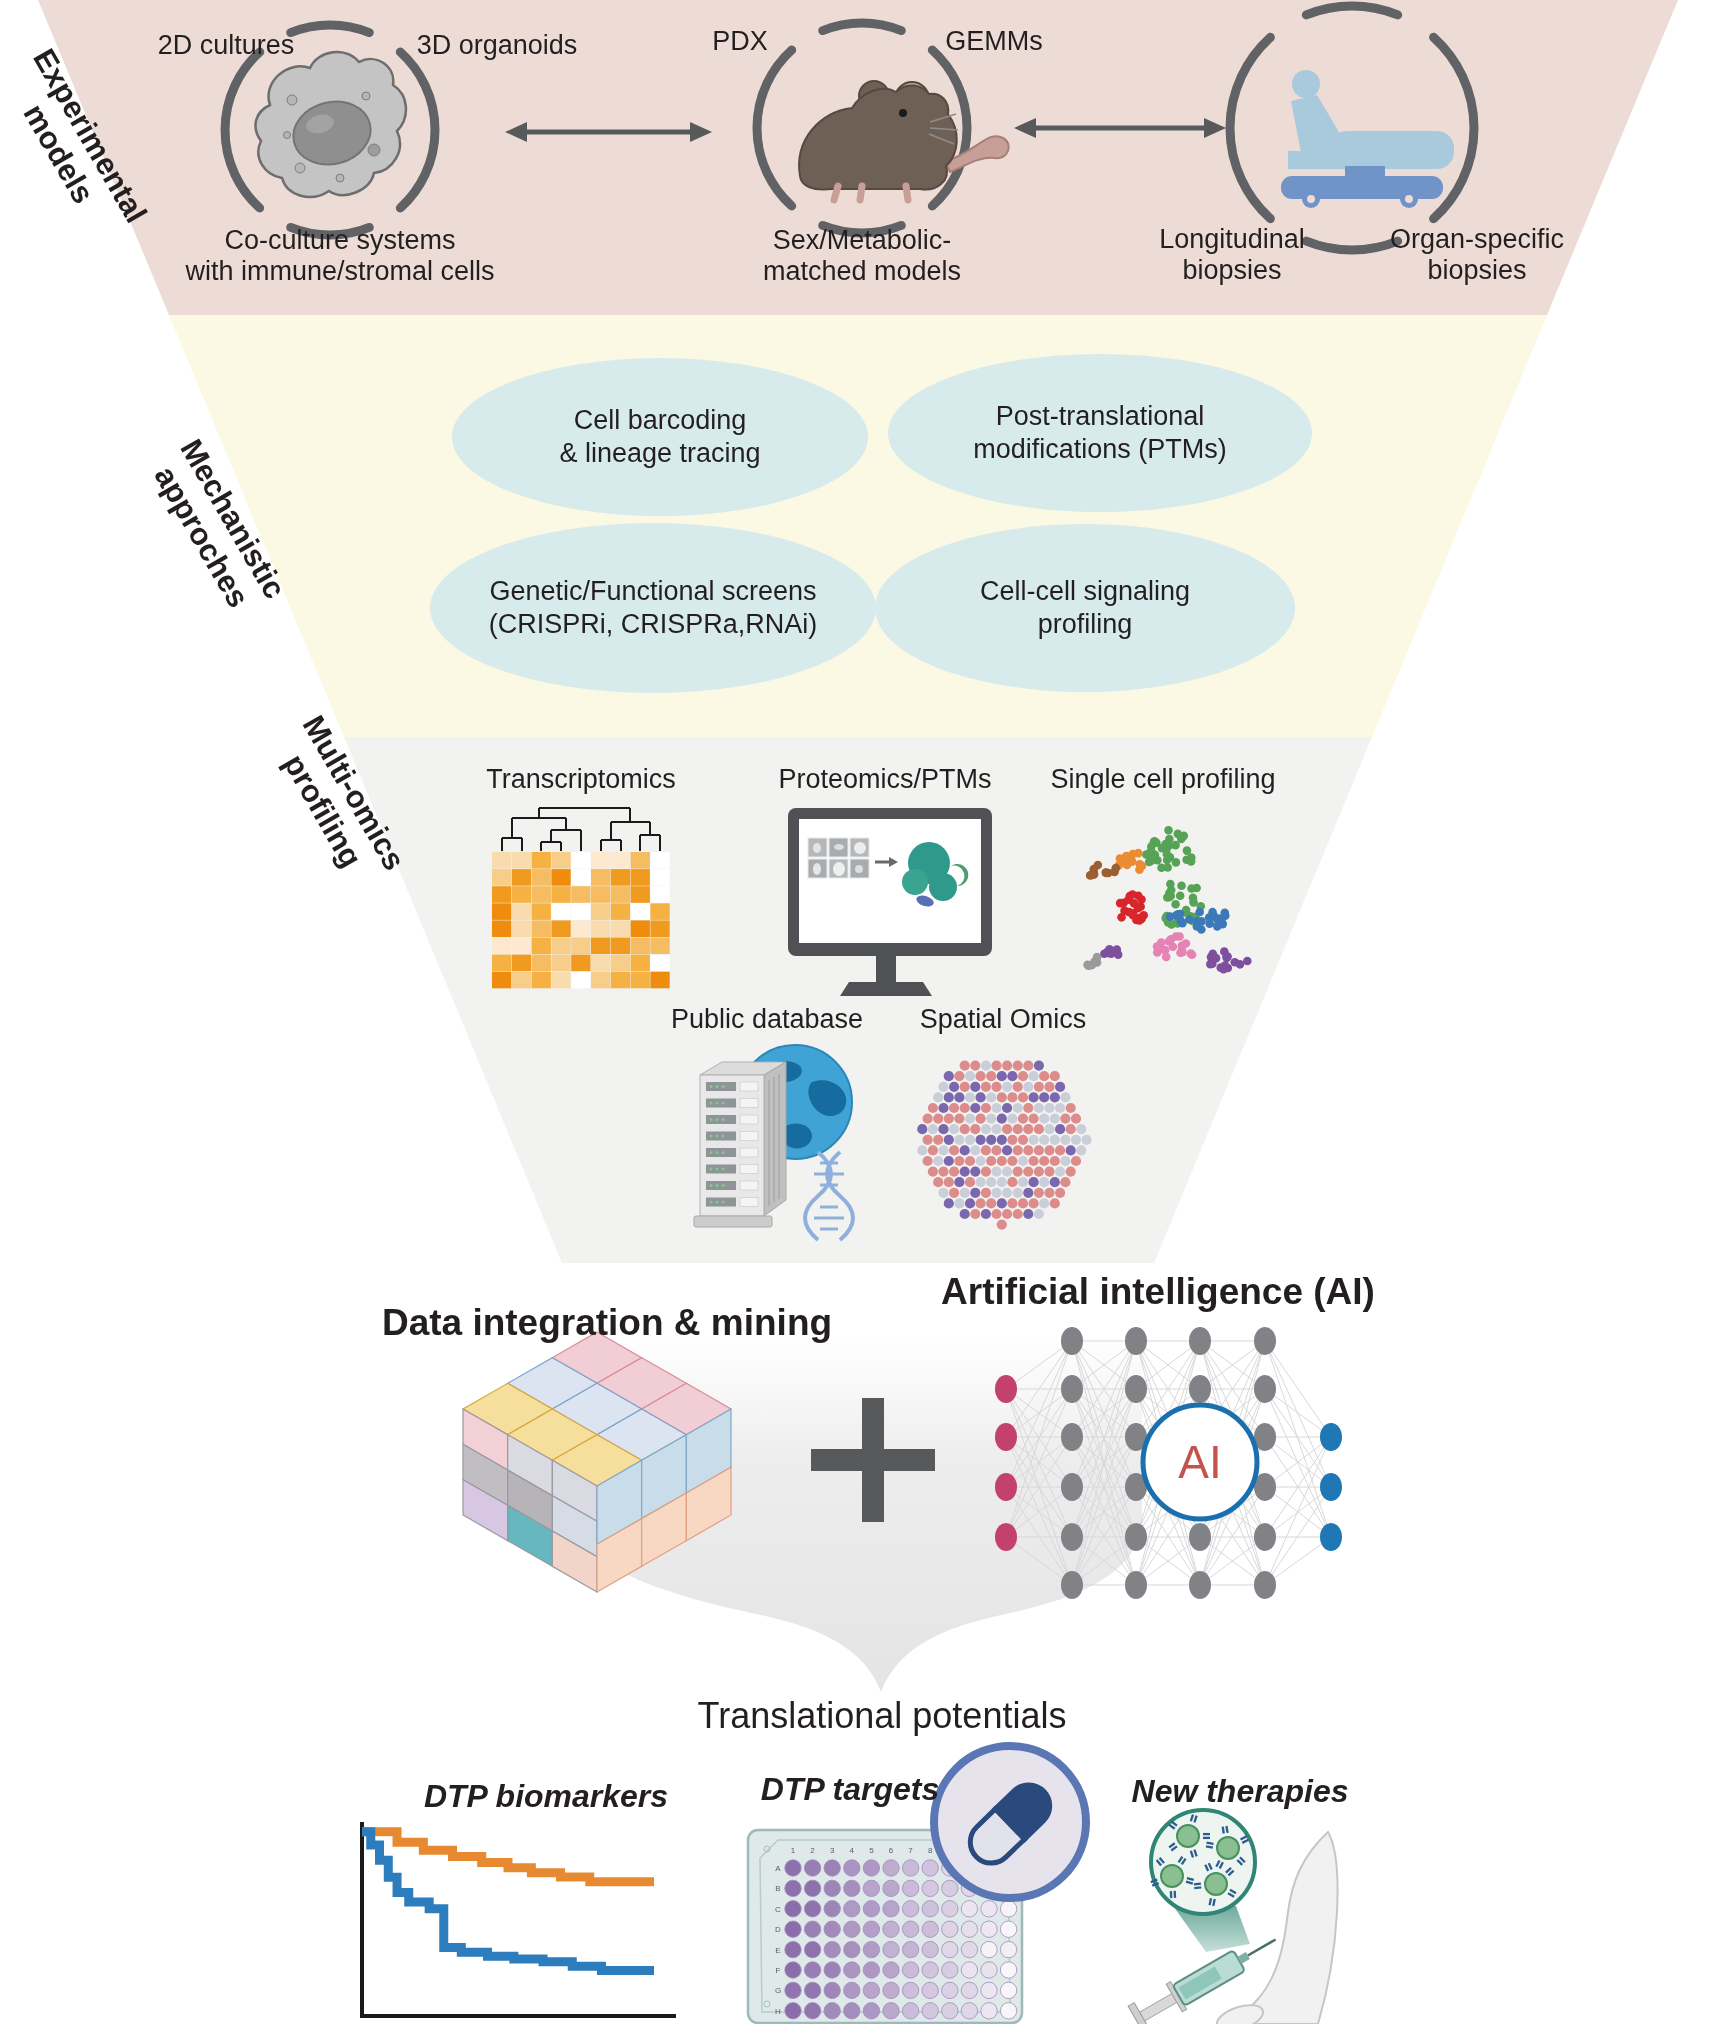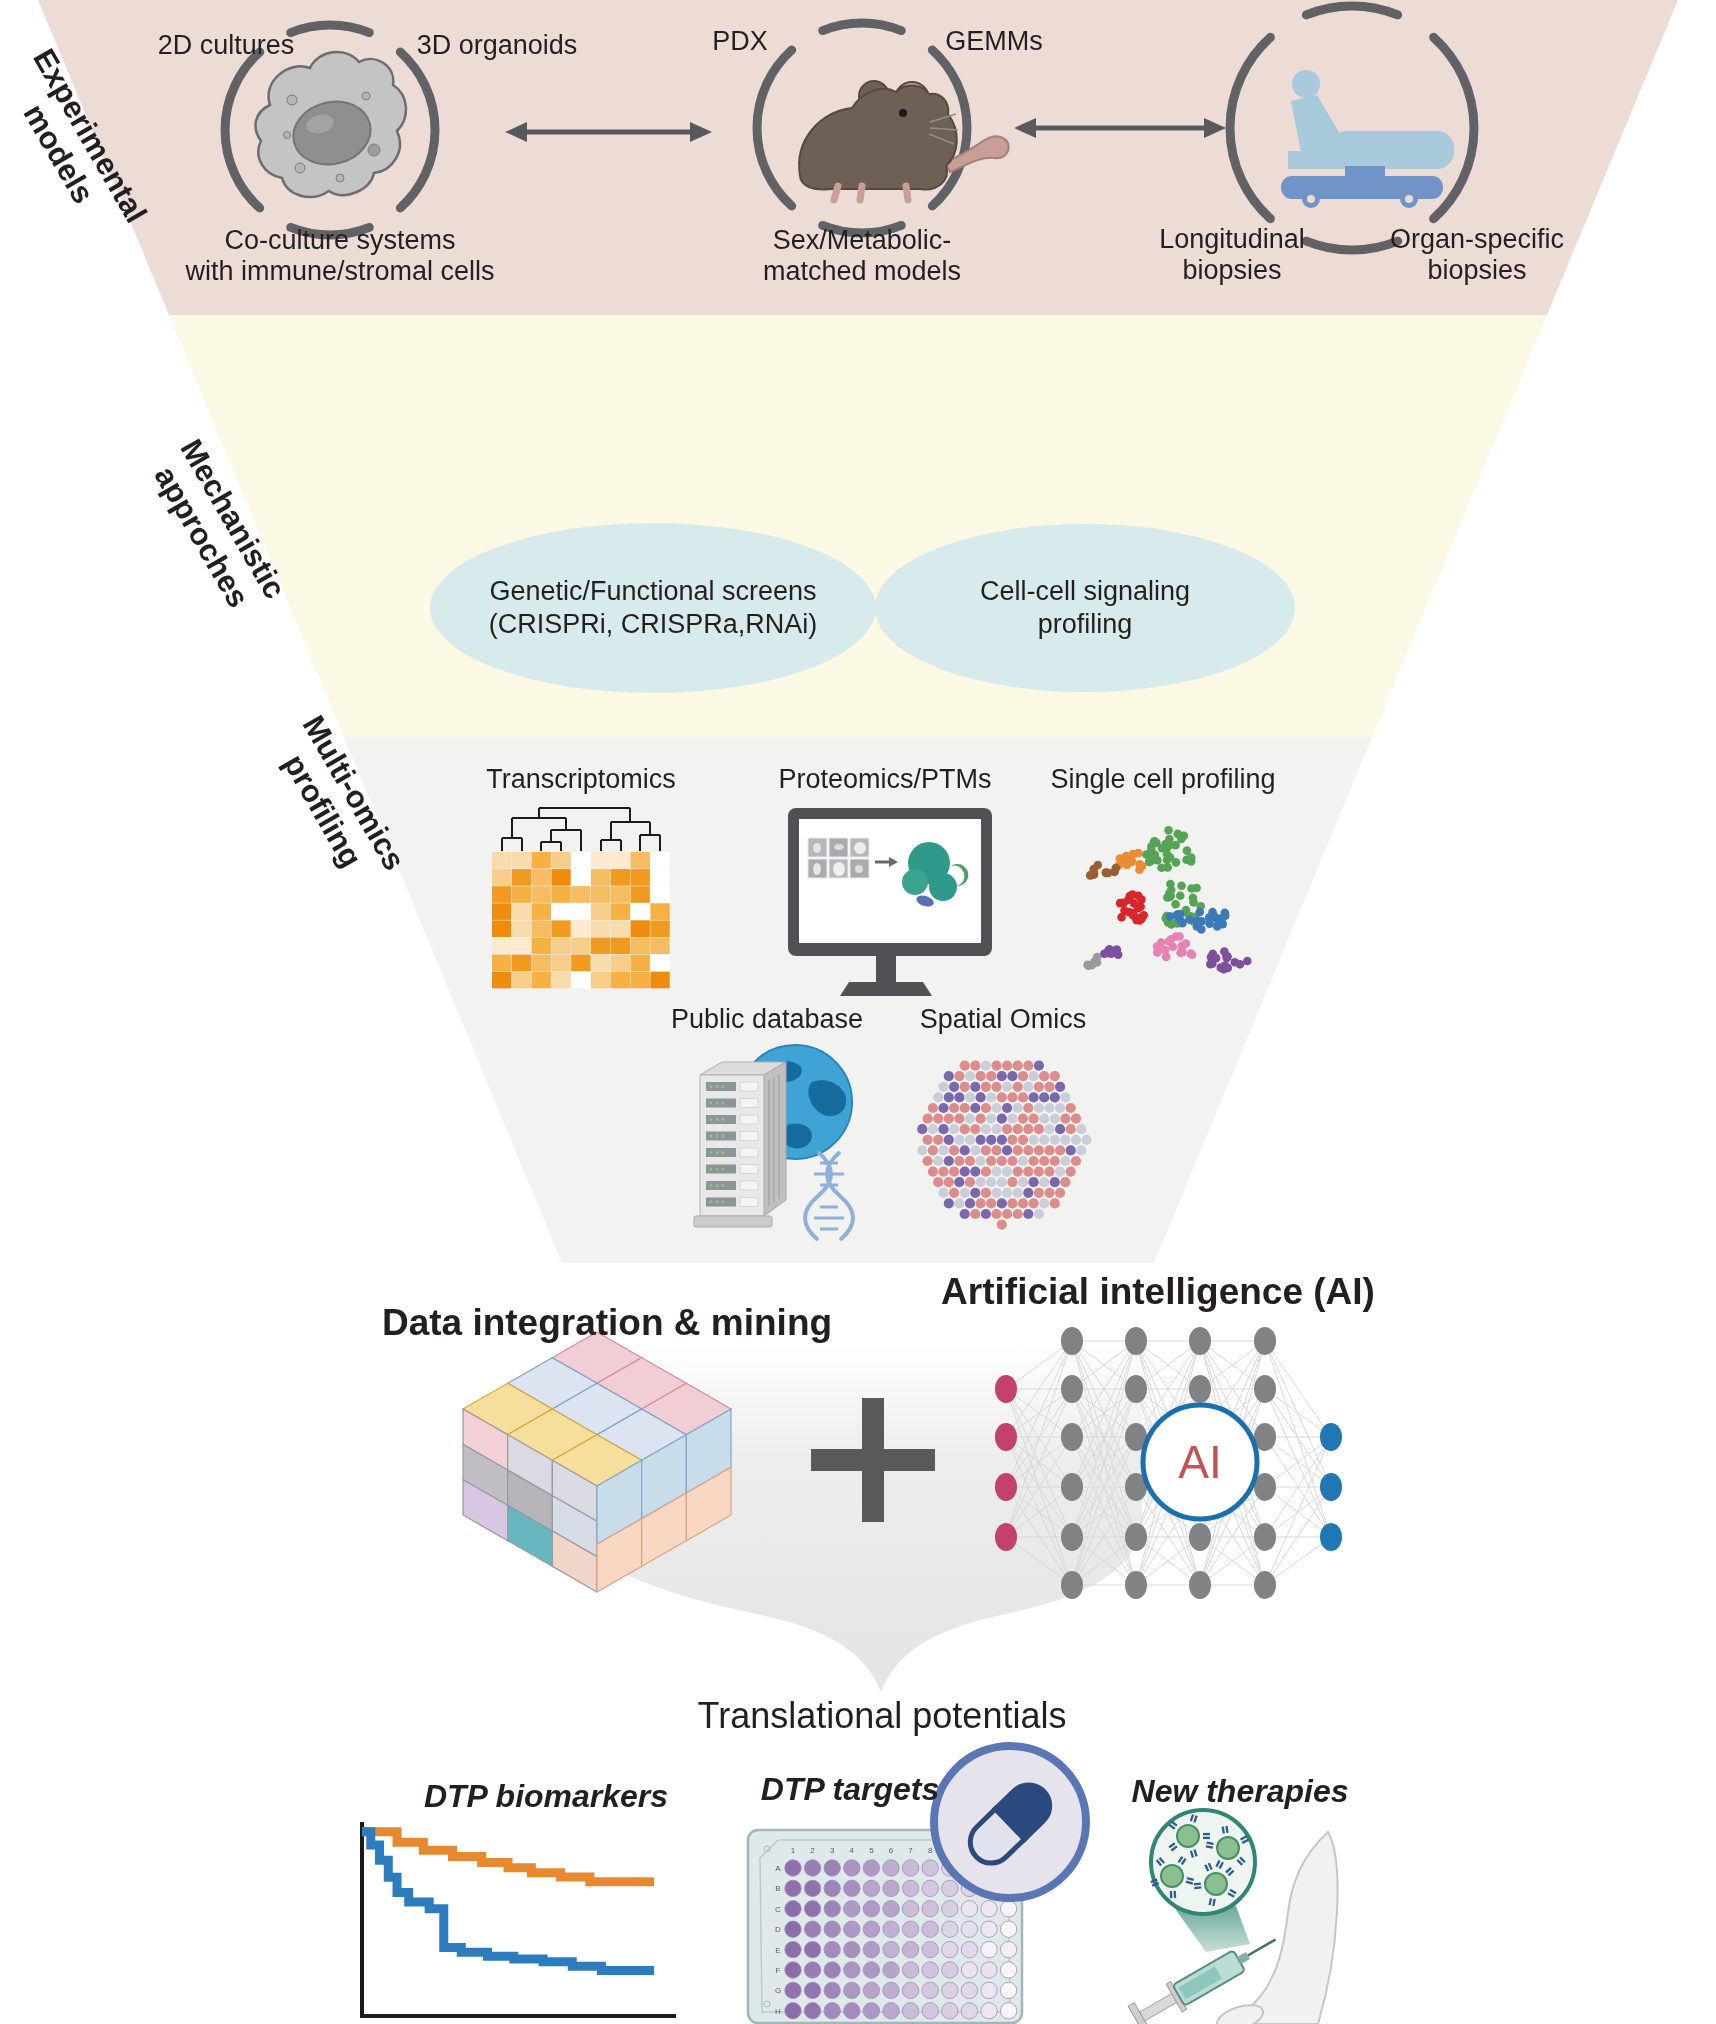--- a/index.html
+++ b/index.html
@@ -1091,20 +1091,24 @@
 with immune/stromal cells</div>
 <div class="lbl" style="left:740px;top:42px">PDX</div>
 <div class="lbl" style="left:994px;top:42px">GEMMs</div>
 <div class="lbl" style="left:862px;top:256px">Sex/Metabolic-
 matched models</div>
 <div class="lbl" style="left:1232px;top:255px">Longitudinal
 biopsies</div>
 <div class="lbl" style="left:1477px;top:255px">Organ-specific
 biopsies</div>
 
+<div class="ellipse" style="left:452px;top:358px;width:416px;height:158px">Cell barcoding
+&amp; lineage tracing</div>
+<div class="ellipse" style="left:888px;top:354px;width:424px;height:158px">Post-translational
+modifications (PTMs)</div>
 <div class="ellipse" style="left:430px;top:523px;width:446px;height:170px">Genetic/Functional screens
 (CRISPRi, CRISPRa,RNAi)</div>
 <div class="ellipse" style="left:875px;top:524px;width:420px;height:168px">Cell-cell signaling
 profiling</div>
 
 <div class="lbl" style="left:581px;top:780px">Transcriptomics</div>
 <div class="lbl" style="left:885px;top:780px">Proteomics/PTMs</div>
 <div class="lbl" style="left:1163px;top:780px">Single cell profiling</div>
 <div class="lbl" style="left:767px;top:1020px">Public database</div>
 <div class="lbl" style="left:1003px;top:1020px">Spatial Omics</div>

